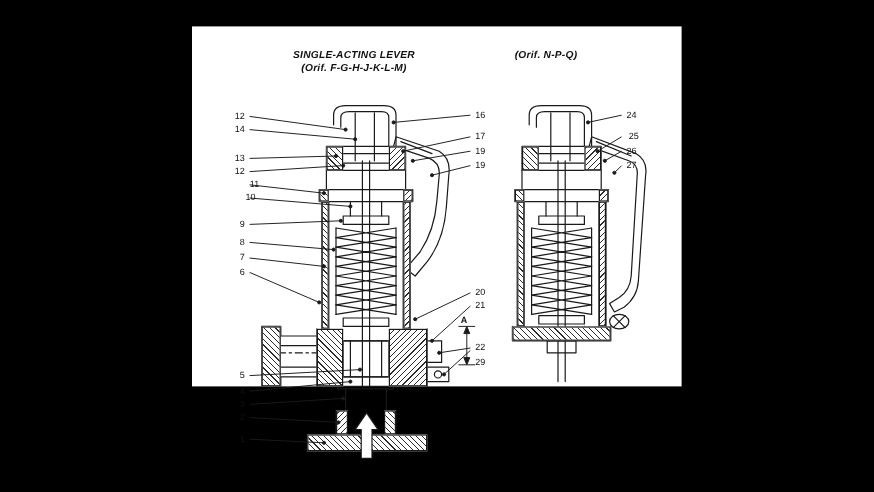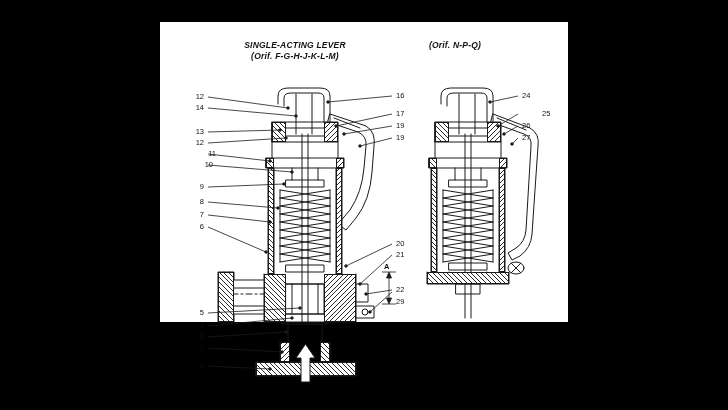--- a/index.html
+++ b/index.html
@@ -310,20 +310,20 @@
     <div class="callout l" style="left:236px; top:69px;">16</div>
     <div class="callout l" style="left:236px; top:87px;">17</div>
     <div class="callout l" style="left:236px; top:99px;">19</div>
     <div class="callout l" style="left:236px; top:111px;">19</div>
     <div class="callout l" style="left:236px; top:217px;">20</div>
     <div class="callout l" style="left:236px; top:228px;">21</div>
     <div class="callout l" style="left:236px; top:263px;">22</div>
     <div class="callout l" style="left:236px; top:275px;">29</div>
 
     <div class="callout l" style="left:362px; top:69px;">24</div>
-    <div class="callout l" style="left:382px; top:87px;">25</div>
+    <div class="callout l" style="left:364px; top:87px;">25</div>
     <div class="callout l" style="left:362px; top:99px;">26</div>
     <div class="callout l" style="left:362px; top:111px;">27</div>
 
     <div class="dim-letter" style="left:224px; top:240px;">A</div>
 
   </div>
 </div>
 
 </body></html>

